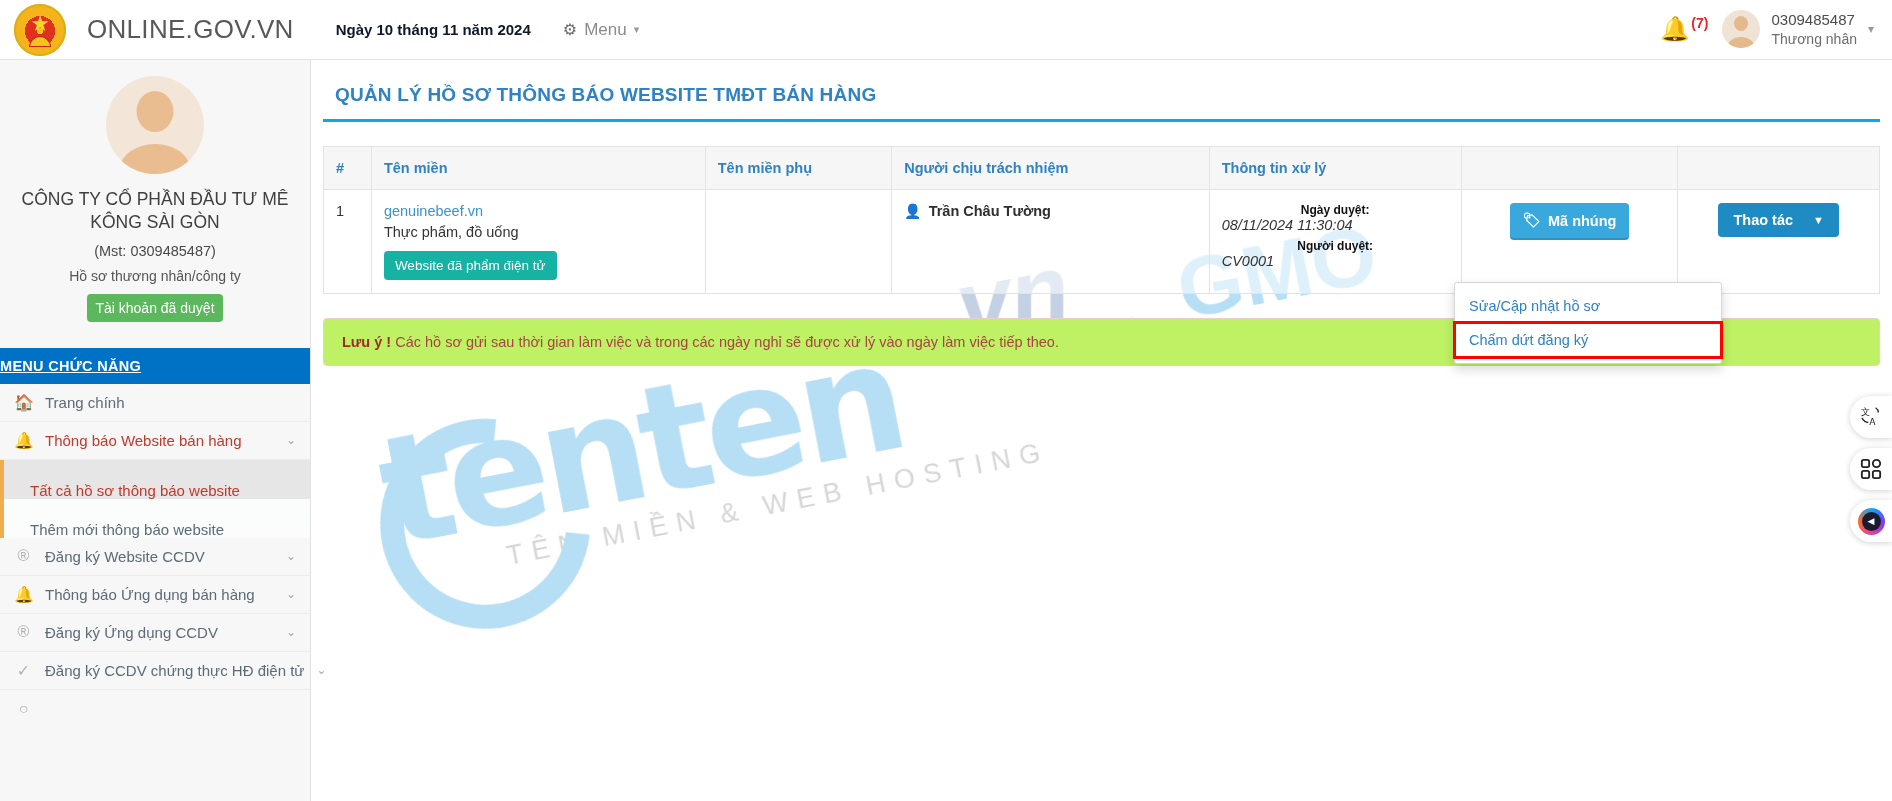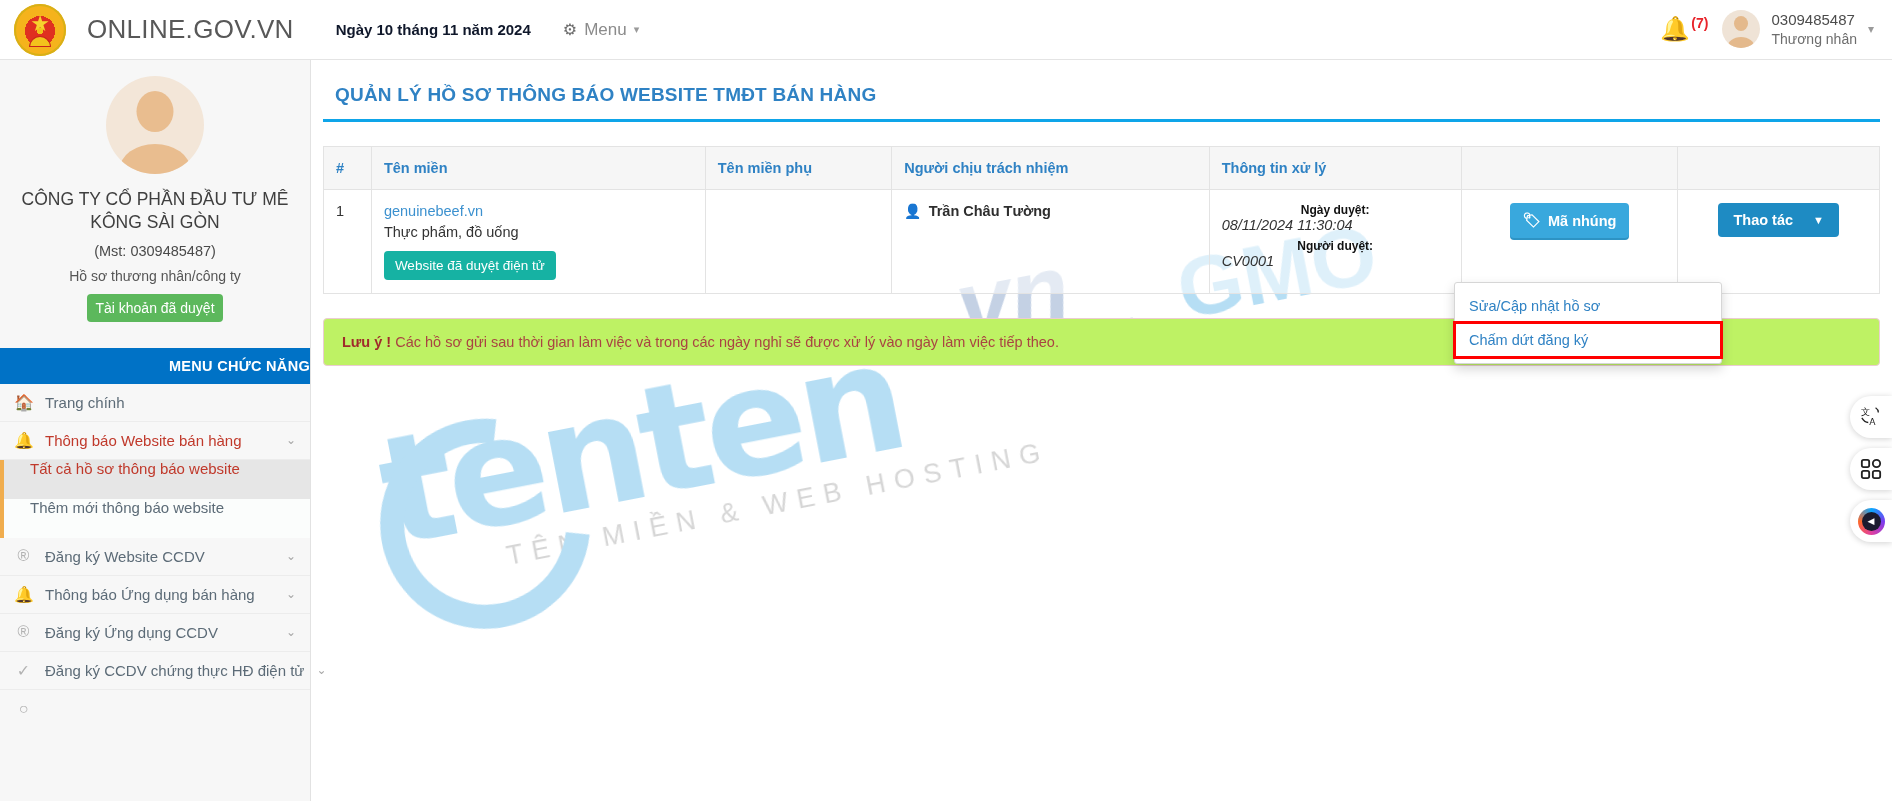--- a/index.html
+++ b/index.html
@@ -98,34 +98,34 @@
     font-weight: 400; padding: 0 6px;
   }
   .mst { margin-top: 9px; font-size: 14.5px; color: #4a4a4a; }
   .hoso { margin-top: 9px; font-size: 14px; color: #555; }
   .badge-green {
     display: inline-block; margin-top: 10px; padding: 6px 8px;
     background: #5cb85c; color: #fff; font-size: 14px; border-radius: 4px;
     cursor: pointer;
   }
   .menu-head {
-    background: #0072c6; color: #fff; text-align: right; font-weight: bold;
-    font-size: 14.5px; letter-spacing: .3px; padding: 10px 0; margin-top: 12px;
+    background: #0072c6; color: #fff; text-align: left; font-weight: bold;
+    font-size: 14.5px; letter-spacing: .3px; padding: 10px 0; margin-top: 12px; text-decoration: underline;
   }
   .mi {
     display: flex; align-items: center; gap: 12px; padding: 0 14px;
     height: 38px; font-size: 15px; color: #5c6b77; cursor: pointer;
     border-bottom: 1px solid #ececec; background: #f7f7f7;
   }
   .mi .mi-ico { width: 19px; text-align: center; font-size: 16px; color: #b2b2b2; flex:0 0 auto;}
   .mi .mi-label { flex: 1; white-space: nowrap; }
   .mi .mi-caret { font-size: 12px; color: #a8a8a8; }
   .mi.red .mi-label { color: #c0392b; }
   .sub {
-    padding: 0 14px 0 26px; height: 39px; display: flex; align-items: flex-start;
+    padding: 0 14px 0 26px; height: 39px; display: flex; align-items: flex-end;
     font-size: 15px; color: #5c6b77; cursor: pointer;
     border-left: 4px solid #f0ad4e; background: #fbfdfc;
   }
   .sub.active { background: #e6e6e6; color: #c0392b; }
 
   
   .main {
     position: absolute; top: 60px; left: 311px; width: 1581px; height: 741px;
     background: #fff; overflow: hidden;
   }
@@ -373,21 +373,21 @@
           <th class="col-emb"></th>
           <th class="col-act"></th>
         </tr>
       </thead>
       <tbody>
         <tr>
           <td class="col-idx">1</td>
           <td class="col-dom">
             <a class="dom-link" href="#">genuinebeef.vn</a>
             <div class="dom-cat">Thực phẩm, đồ uống</div>
-            <span class="badge-teal">Website đã duyệt điện tử</span>
+            <span class="badge-teal">Website đã phẩm điện tử</span>
           </td>
           <td class="col-sub"></td>
           <td class="col-resp">
             <div class="resp">
               <span class="person-ico">👤</span>
               <span>Trần Châu Tường</span>
             </div>
           </td>
           <td class="col-info">
             <div class="info-lbl">Ngày duyệt:</div>

